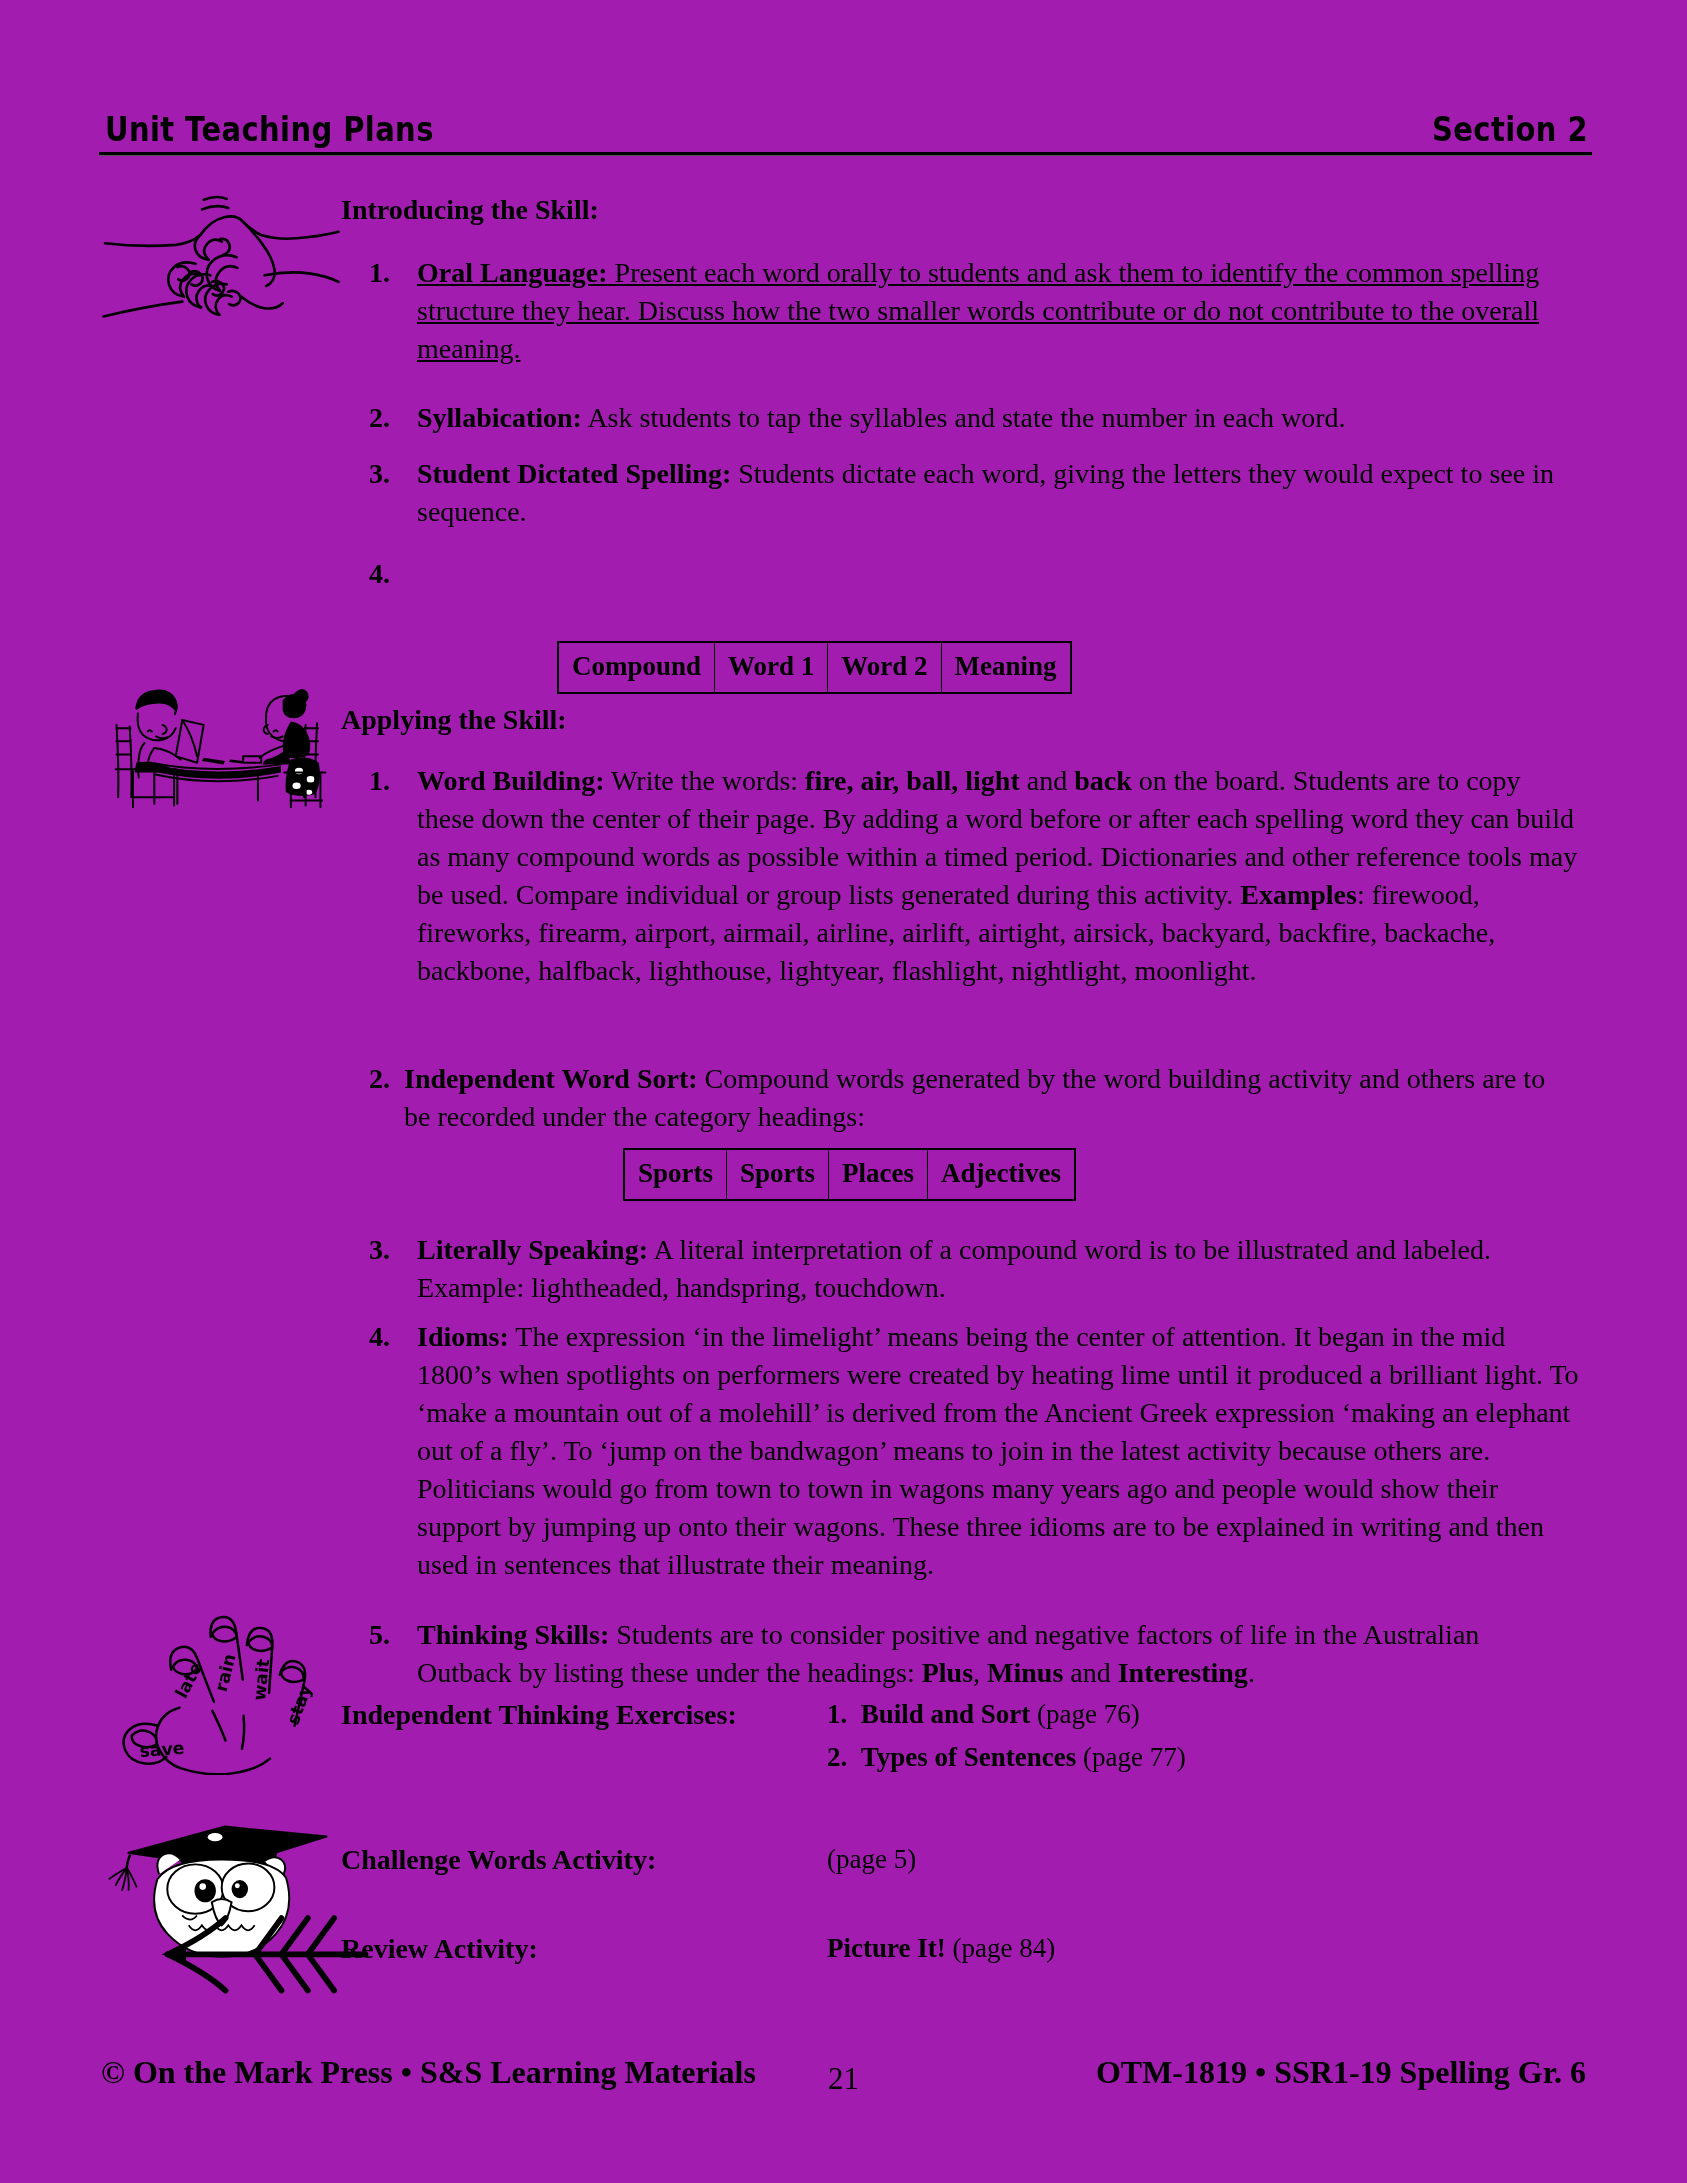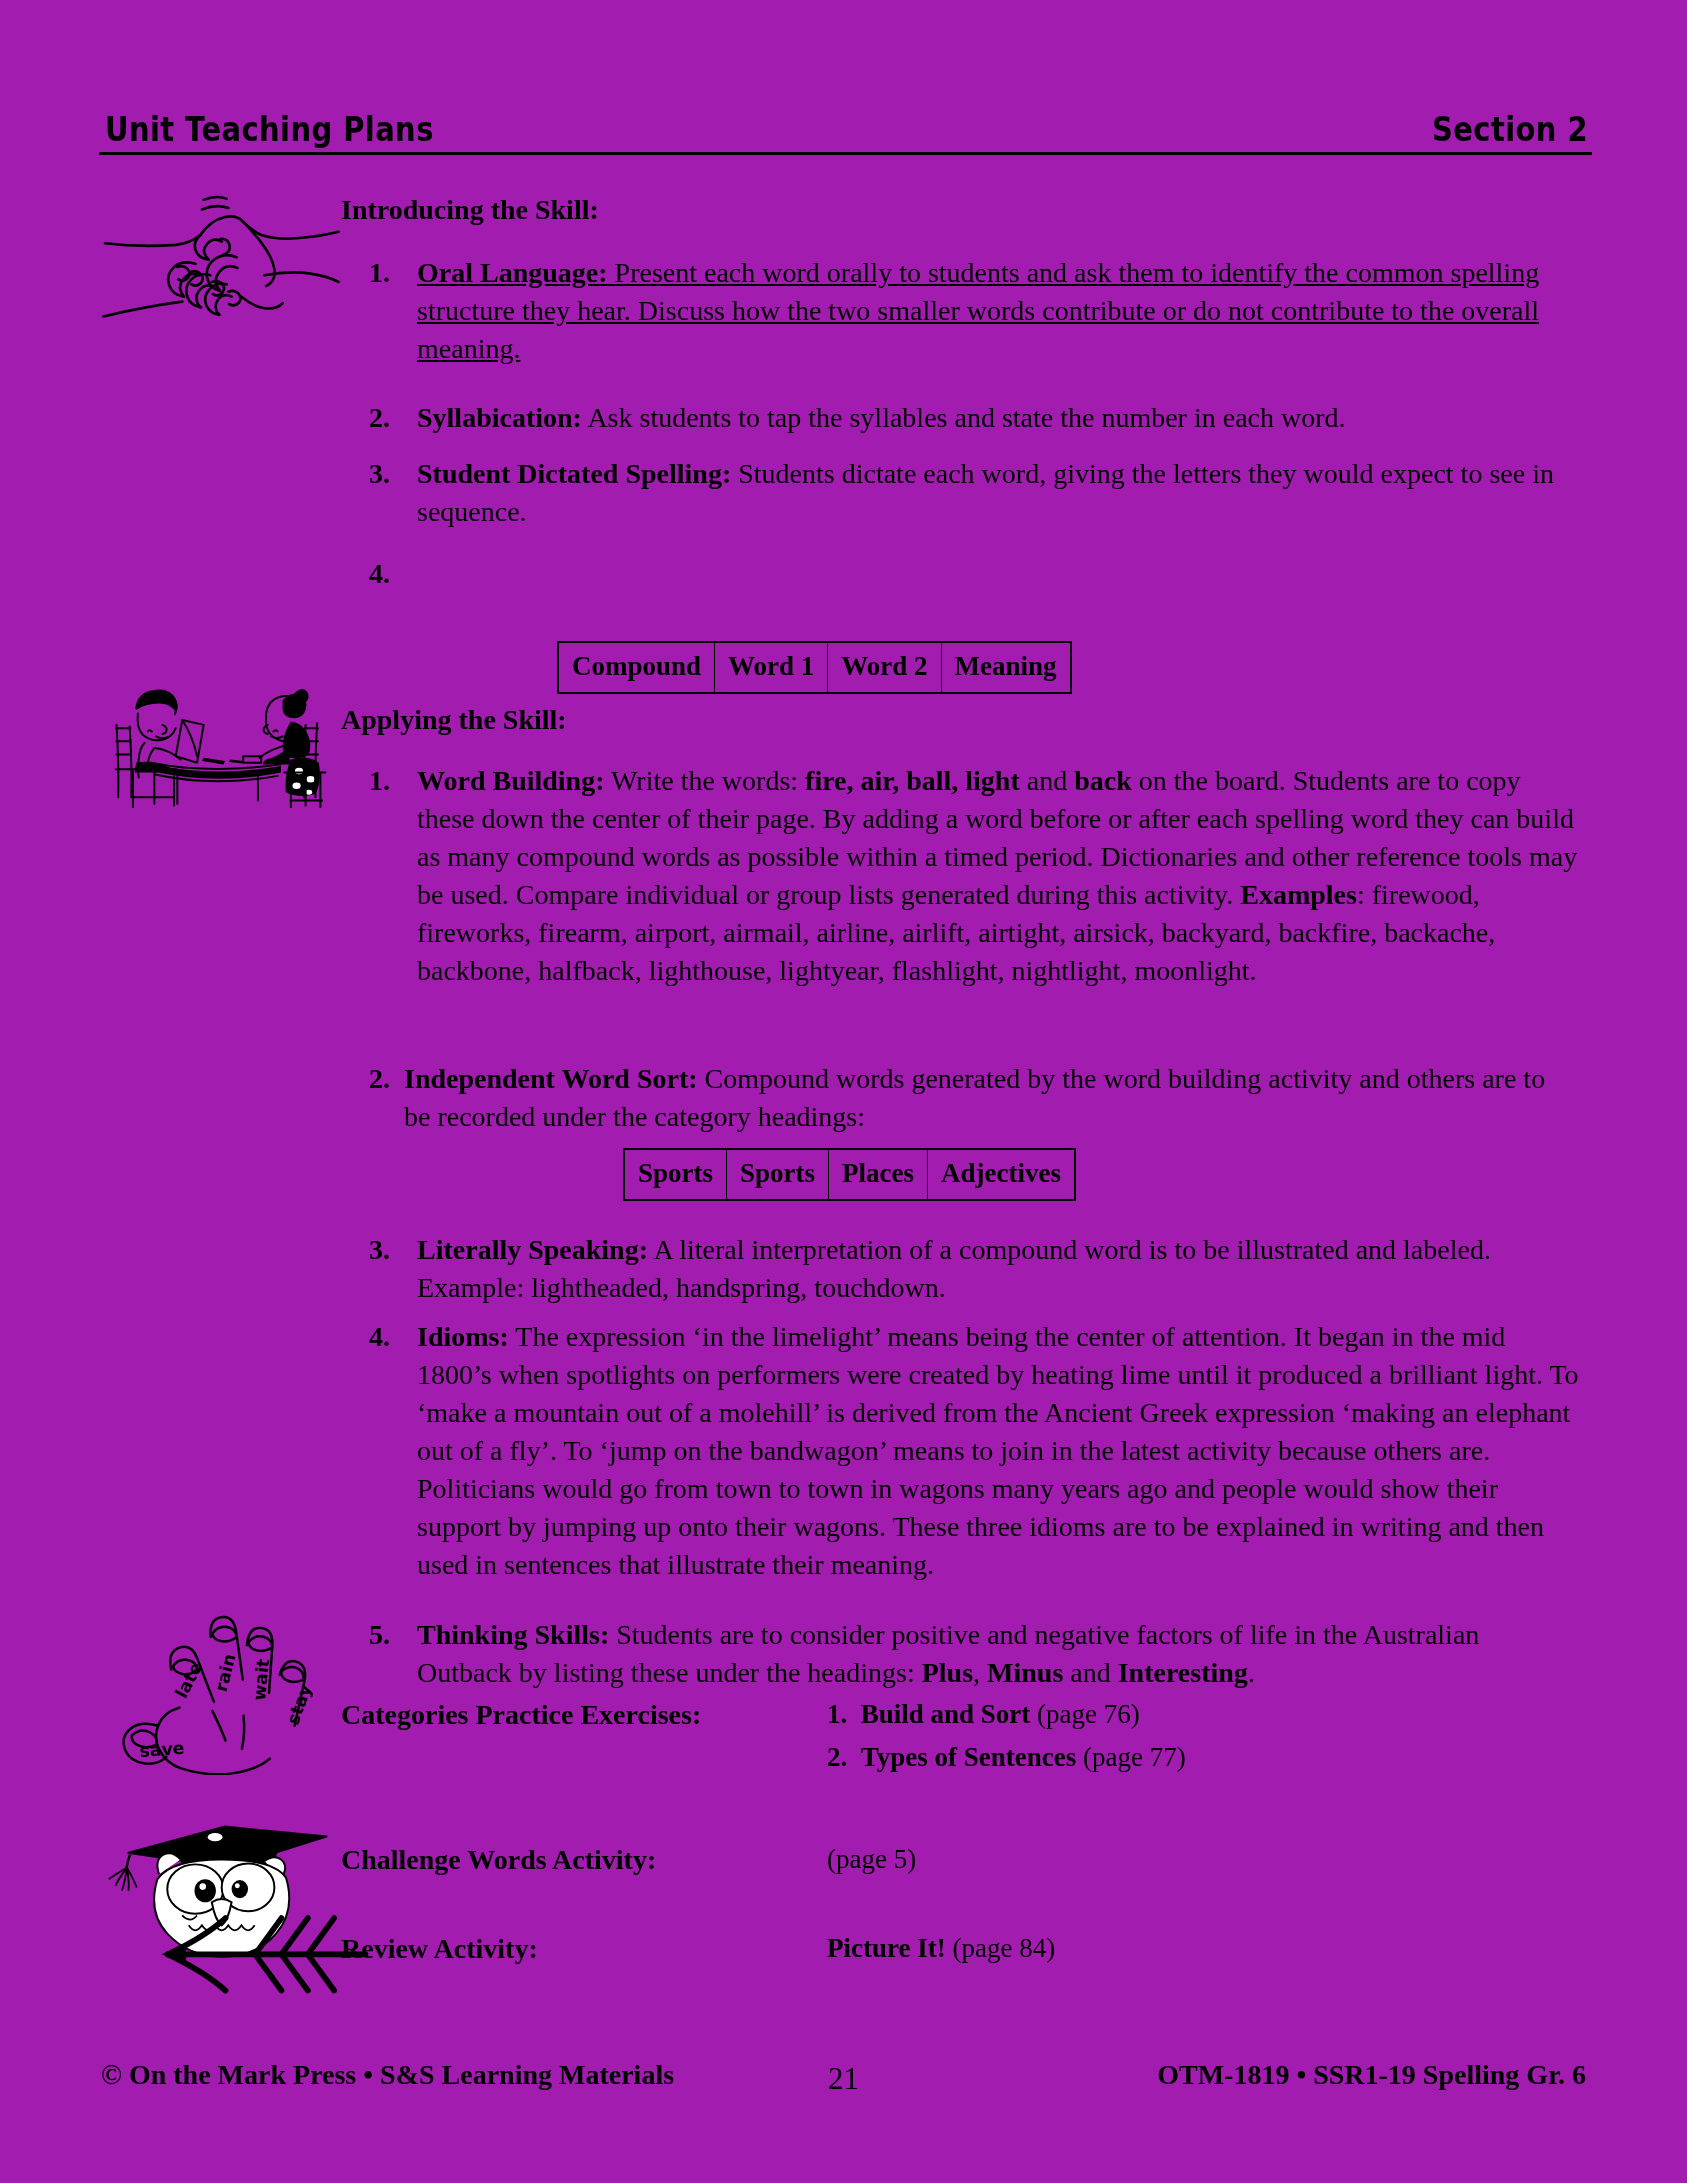--- a/index.html
+++ b/index.html
@@ -96,21 +96,21 @@
     font-size: 27px;
     white-space: nowrap;
   }
   .val b { font-weight: bold; }
 
   
   .footer-left, .footer-center, .footer-right {
     position: absolute;
     bottom: 92px;
     font-weight: bold;
-    font-size: 28px;
+    font-size: 32px;
     white-space: nowrap;
   }
   .footer-left  { left: 101px; }
   .footer-center{ left: 50%; transform: translateX(-50%); font-weight: normal; font-size: 31px; bottom: 86px;}
   .footer-right { right: 101px; }
 
   
   .art { position: absolute; }
   .art svg { display: block; }
 </style>
@@ -310,21 +310,21 @@
       <g font-family="'DejaVu Sans','Liberation Sans',sans-serif" font-weight="bold" font-size="21" fill="#000">
         <text transform="translate(95,138) rotate(-62)">late</text>
         <text transform="translate(145,130) rotate(-76)">rain</text>
         <text transform="translate(192,140) rotate(-84)">wait</text>
         <text transform="translate(232,170) rotate(-70)">stay</text>
         <text transform="translate(40,208) rotate(-4)">save</text>
       </g>
     </svg>
   </div>
 
-  <div class="lbl" style="left:341px; top:1699px;">Categories Practice Exercises:</div>
+  <div class="lbl" style="left:341px; top:1699px;">Independent Thinking Exercises:</div>
 
   <div class="val" style="left:827px; top:1699px;">
     <b>1.</b>&nbsp;&nbsp;<b>Build and Sort</b><span> (page 76)</span>
   </div>
   <div class="val" style="left:827px; top:1742px;">
     <b>2.</b>&nbsp;&nbsp;<b>Types of Sentences</b><span> (page 77)</span>
   </div>
 
   <div class="art" style="left:103px; top:1800px; width:239px; height:165px;">
     <svg width="239" height="165" viewBox="0 0 290 200">

